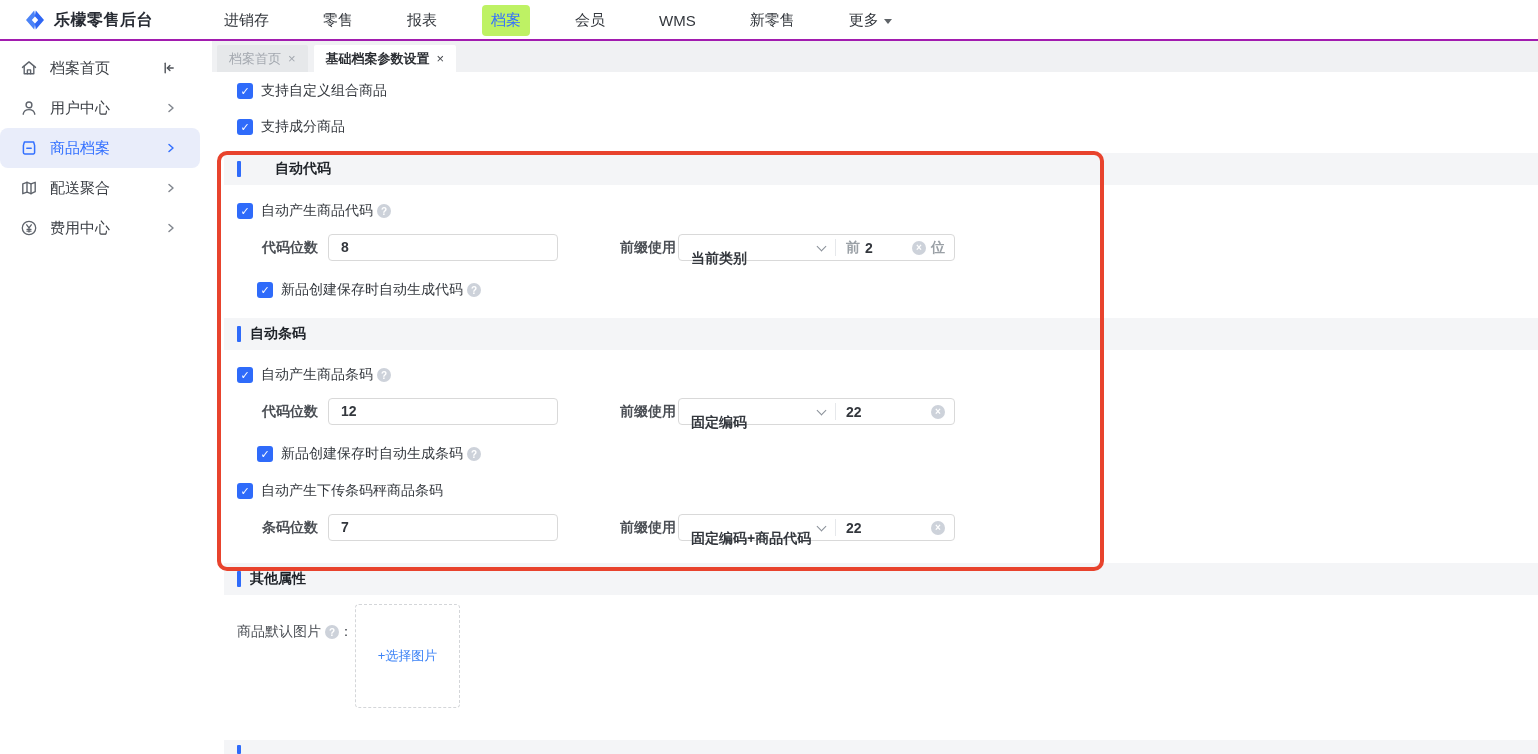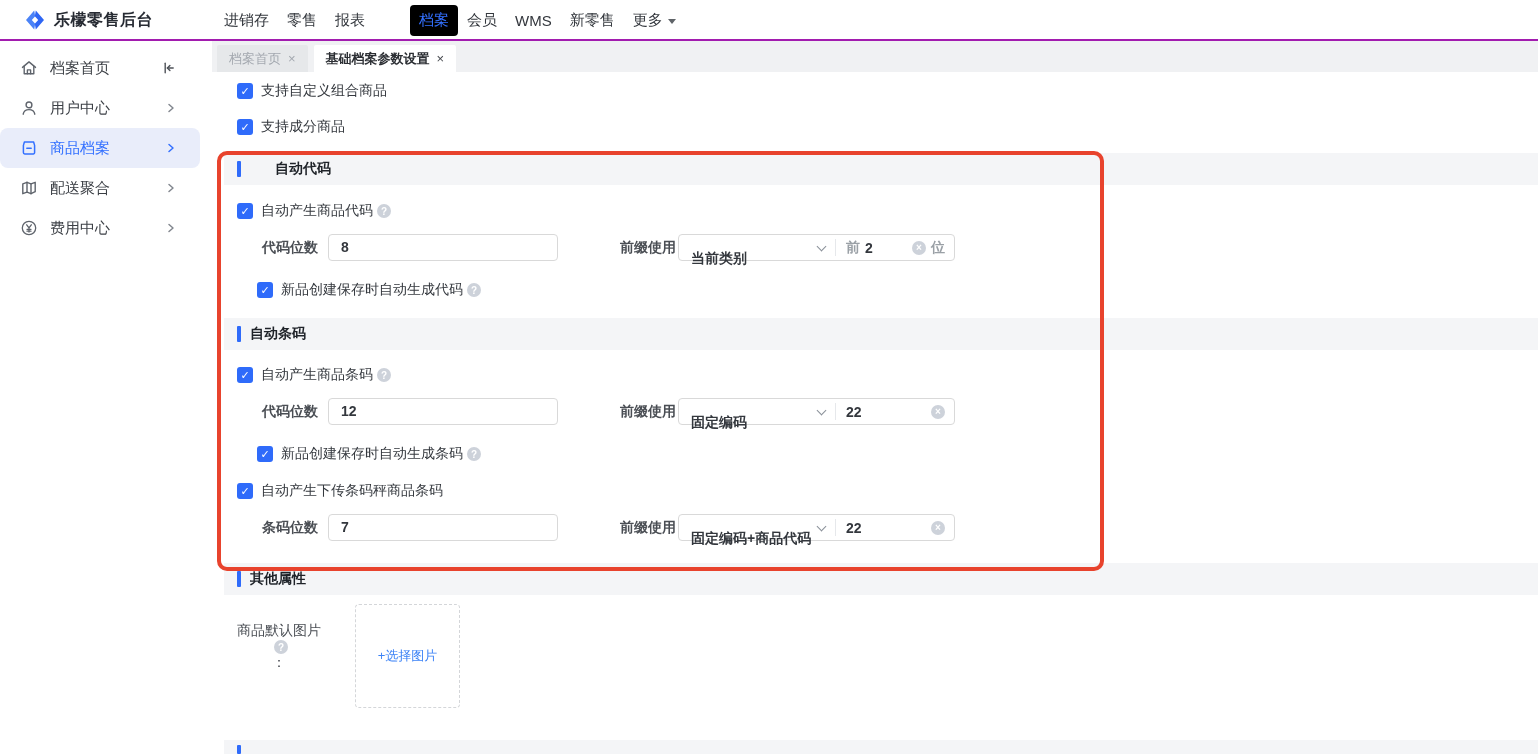--- a/index.html
+++ b/index.html
@@ -4,23 +4,23 @@
 <style>
   * { margin:0; padding:0; box-sizing:border-box; }
   html,body { background:#fff; }
   body { font-family:"Liberation Sans","DejaVu Sans",sans-serif; color:#333; }
   .stage { position:relative; width:1538px; height:754px; background:#fff; overflow:hidden; }
 
   
   .topbar { position:absolute; left:0; top:0; width:100%; height:41px; background:#fff; border-bottom:2px solid #a21caf; z-index:10; }
   .logo { position:absolute; left:24px; top:0; height:40px; display:flex; align-items:center; gap:8px; }
   .logo-title { font-size:16px; font-weight:bold; color:#272b33; letter-spacing:.5px; }
-  .nav { position:absolute; left:215px; top:0; height:40px; display:flex; align-items:center; }
+  .nav { position:absolute; left:215px; top:0; height:40px; display:flex; align-items:center; gap:36px; }
   .nav-item { font-size:15px; color:#33373d; cursor:pointer; display:flex; align-items:center; gap:5px; padding:6px 9px; border-radius:4px; }
-  .nav-item.active { background:#000000; color:#3370ff;margin-left:36px; }
+  .nav-item.active { background:#bef264; color:#3370ff; }
   .caret { width:0; height:0; border-left:4px solid transparent; border-right:4px solid transparent; border-top:5px solid #5f6368; margin-top:2px; }
 
   
   .sidebar { position:absolute; left:0; top:41px; width:212px; bottom:0; background:#fff; padding-top:7px; z-index:5; }
   .side-item { position:relative; height:40px; display:flex; align-items:center; color:#3b3f45; cursor:pointer; padding-left:20px; margin-right:12px; border-radius:8px; }
   .side-item .s-ico { display:flex; width:18px; height:18px; color:#5f646c; }
   .side-item .s-label { font-size:15px; margin-left:12px; }
   .side-item .s-right { position:absolute; right:24px; display:flex; color:#82878f; }
   .side-item.active { background:#e9edfa; color:#3370ff; }
   .side-item.active .s-ico, .side-item.active .s-right, .side-item.active .s-label { color:#3370ff; }
@@ -57,21 +57,21 @@
   .chev { width:7px; height:7px; border-right:1.4px solid #8a9099; border-bottom:1.4px solid #8a9099; transform:rotate(45deg); margin-top:-3px; flex:none; }
   .gdiv { width:1px; background:#e6e8eb; margin:4px 0; }
   .ginp { flex:1; display:flex; align-items:center; padding:0 9px 0 10px; cursor:text; }
   .gpre { font-size:14px; color:#9aa0a6; margin-right:5px; }
   .gval { font-size:14px; color:#33373d; }
   .gsp { flex:1; }
   .gclear { width:14px; height:14px; border-radius:50%; background:#cdd2da; color:#fff; font-size:10px; line-height:14px; text-align:center; cursor:pointer; flex:none; }
   .gsuf { font-size:14px; color:#9aa0a6; margin-left:5px; }
   .gsuf:empty, .gpre:empty { display:none; margin:0; }
 
-  .imgrow { position:absolute; left:25px; top:550px; height:20px; display:flex; align-items:center;flex-direction:column; }
+  .imgrow { position:absolute; left:25px; top:550px; height:20px; display:flex; align-items:center; }
   .imglabel { font-size:14px; color:#4a4e54; }
   .upload { position:absolute; left:143px; top:532px; width:105px; height:104px; border:1px dashed #d4d6d9; border-radius:4px; background:#fff; display:flex; align-items:center; justify-content:center; cursor:pointer; }
   .uptxt { font-size:13px; color:#3b82f6; }
 
   .band-bottom { position:absolute; left:12px; right:0; top:668px; height:14px; background:#f4f5f7; }
   .band-bottom .bbar { position:absolute; left:13px; top:5px; height:9px; margin-left:0; }
 
   .annotation { position:absolute; left:5px; top:79px; width:887px; height:420px; border:4px solid #e8432d; border-radius:10px; z-index:6; pointer-events:none; }
 </style>
 </head>

